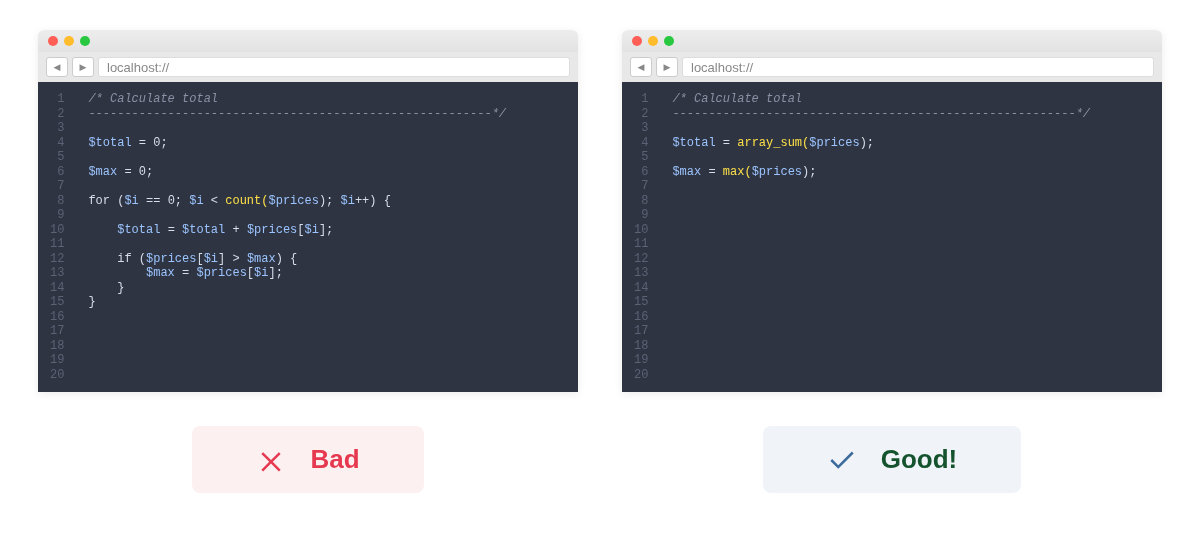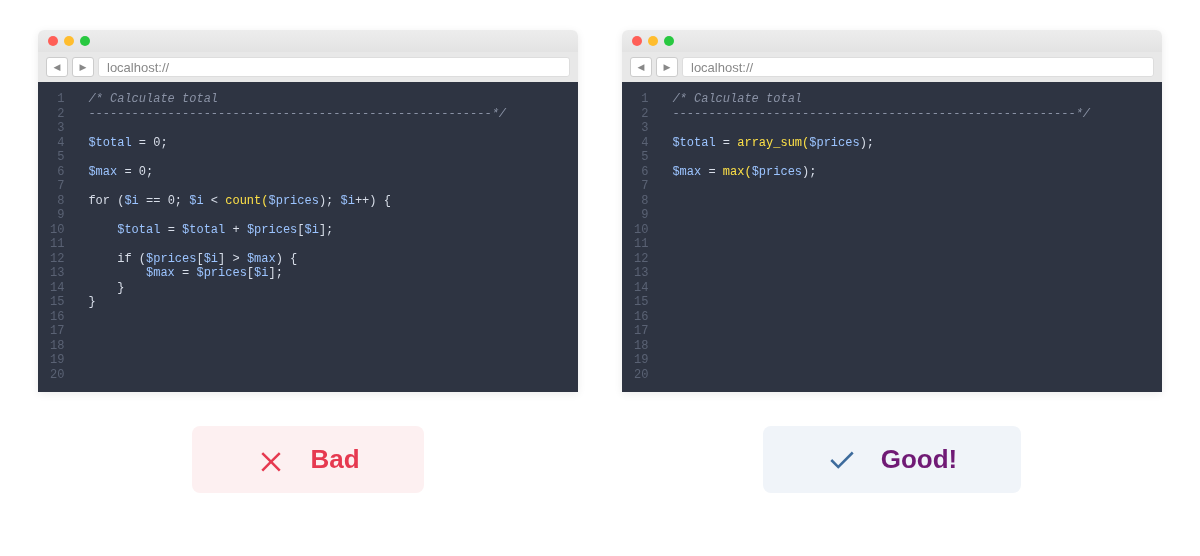--- a/index.html
+++ b/index.html
@@ -108,21 +108,21 @@
     gap: 24px;
     font-weight: 800;
     font-size: 26px;
   }
   .badge.bad {
     background: #fdf0f1;
     color: #e63950;
   }
   .badge.good {
     background: #f0f4f9;
-    color: #701a75;
+    color: #14532d;
   }
   .badge .icon { display: inline-flex; }
   .badge .icon svg { width: 30px; height: 30px; }
 </style>
 </head>
 <body>
 
 <div class="container">
 
   <div class="column">

